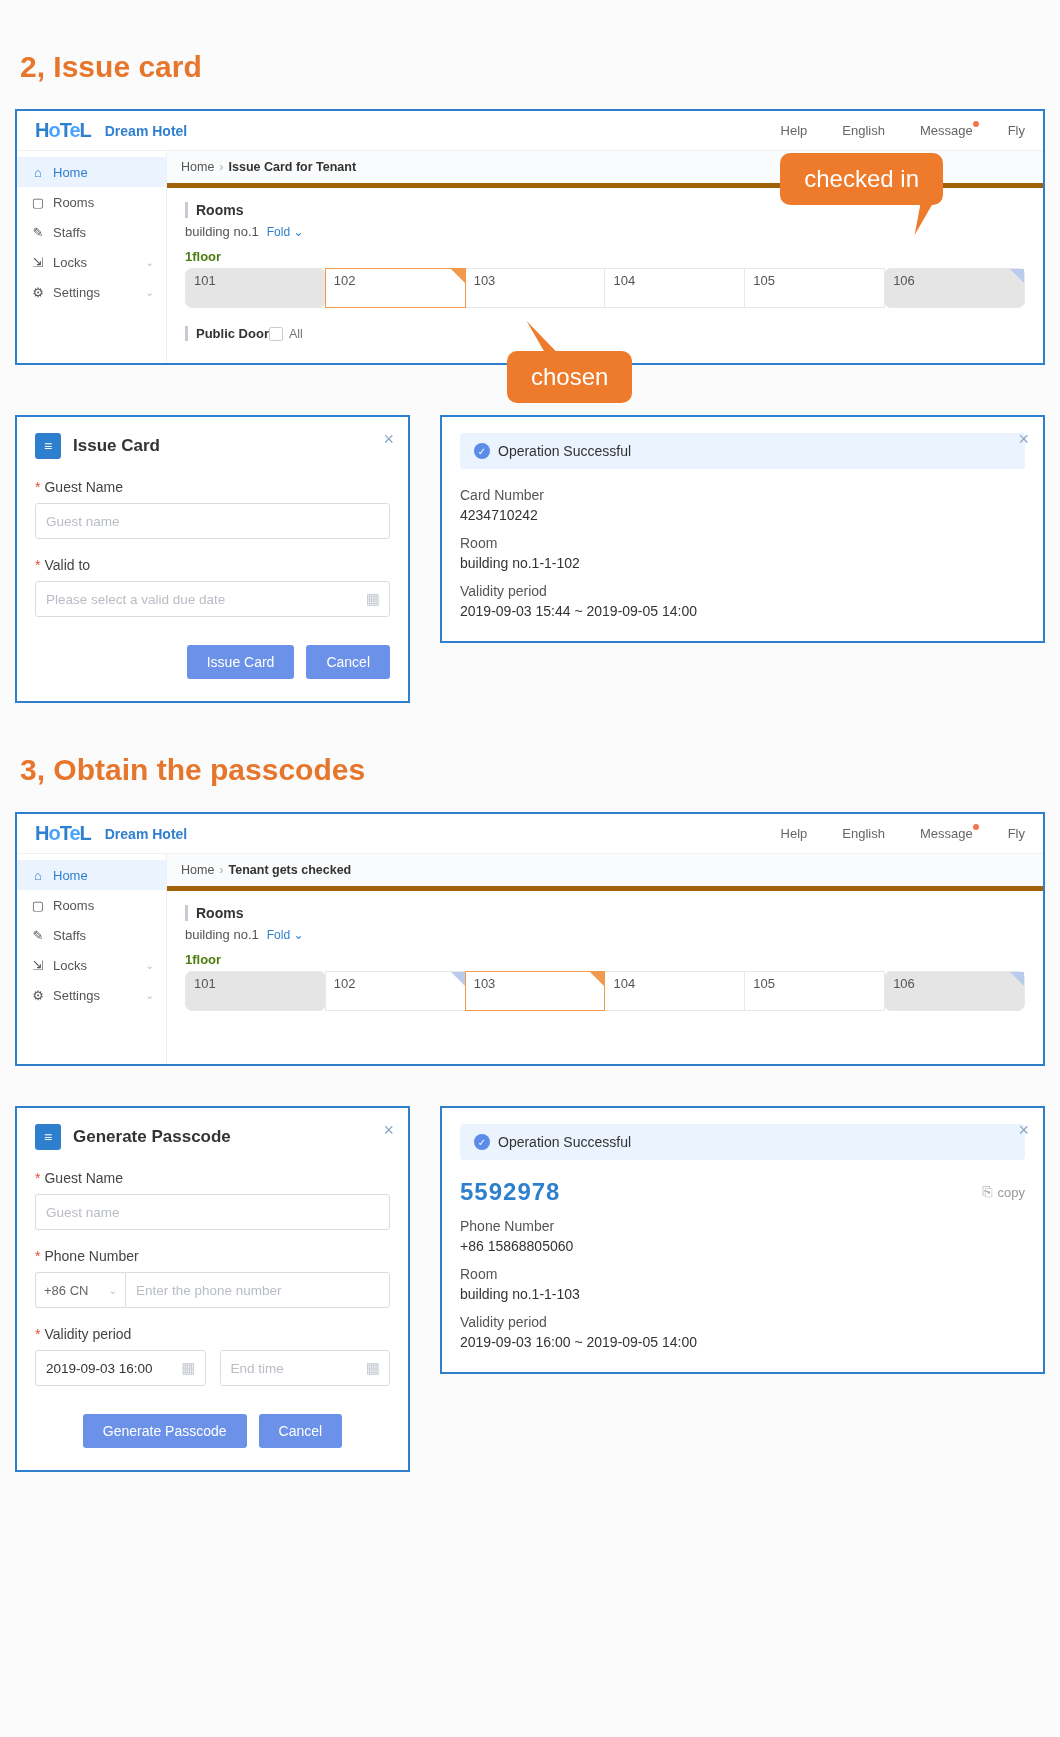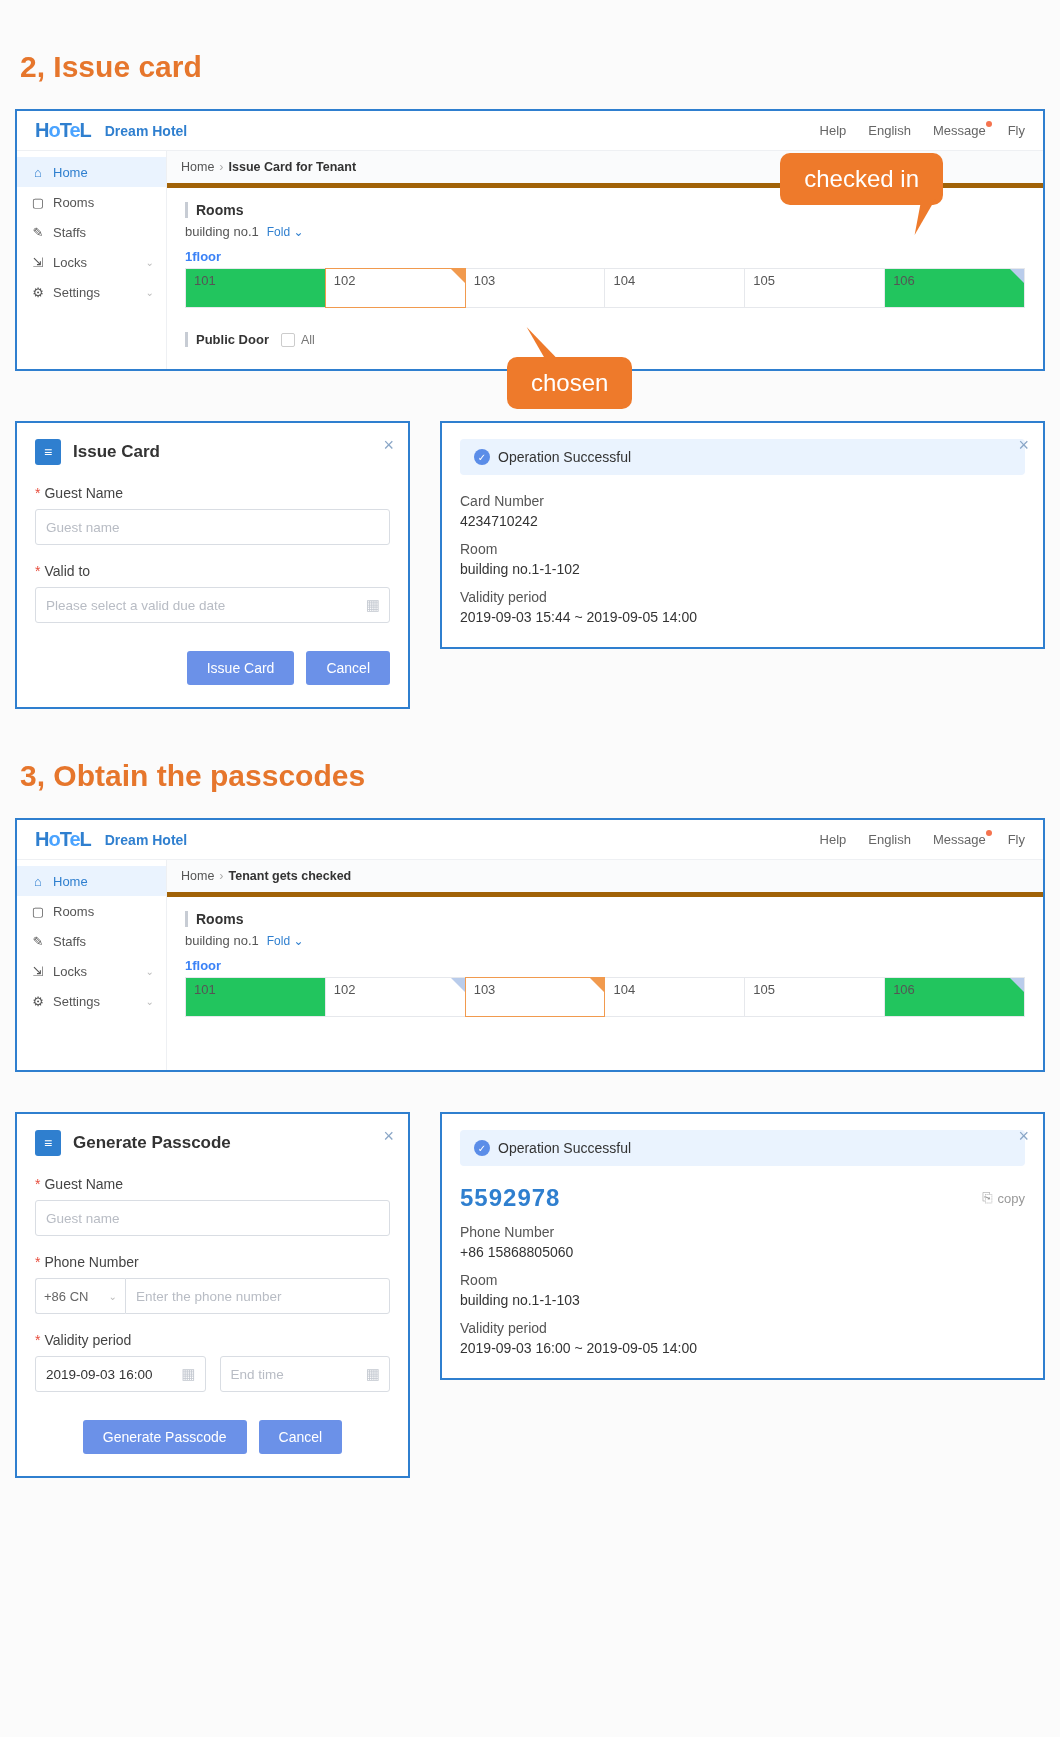--- a/index.html
+++ b/index.html
@@ -7,51 +7,51 @@
   h2.section-title { color:#e6762c; font-size:30px; font-weight:700; margin:30px 0 25px 5px; }
 
   .panel { border:2px solid #2f7fcf; background:#fff; position:relative; margin-bottom:40px; }
 
   
   .app-header { height:40px; display:flex; align-items:center; padding:0 18px; border-bottom:1px solid #eef0f3; }
   .logo { color:#2f7fcf; font-weight:800; font-size:20px; letter-spacing:-1px; }
   .logo .dot { color:#4aa3ff; }
   .hotel-name { color:#2f7fcf; font-size:14px; font-weight:600; margin-left:14px; }
   .top-spacer { flex:1; }
-  .top-link { color:#666; font-size:13px; margin-left:22px; cursor:pointer; position:relative; }
+  .top-link { color:#666; font-size:13px; margin-left:35px; cursor:pointer; position:relative; }
   .msg-dot { position:absolute; top:-2px; right:-6px; width:6px; height:6px; background:#f5734e; border-radius:50%; }
 
   .app-body { display:flex; min-height:200px; }
   .sidebar { width:150px; border-right:1px solid #eef0f3; padding-top:6px; }
   .side-item { display:flex; align-items:center; gap:8px; height:30px; padding:0 14px; font-size:13px; color:#555; cursor:pointer; position:relative; }
   .side-item.active { background:#eaf3fe; color:#2f7fcf; }
   .side-chev { position:absolute; right:12px; color:#bbb; font-size:10px; }
   .side-icon { width:14px; text-align:center; color:inherit; }
 
   .content { flex:1; }
   .breadcrumb { padding:9px 14px; font-size:12.5px; color:#555; border-bottom:5px solid #a16207; background:#fafbfc; }
   .breadcrumb .sep { color:#aaa; margin:0 5px; }
   .breadcrumb .last { font-weight:600; color:#333; }
 
   .inner-pad { padding:14px 18px 22px; position:relative; }
   .section-head { border-left:3px solid #c7ccd4; padding-left:8px; font-size:14px; font-weight:700; color:#333; margin-bottom:6px; }
   .bldg-line { font-size:13px; color:#555; margin-bottom:10px; }
   .fold-link { color:#2f7fcf; font-size:12px; margin-left:8px; cursor:pointer; }
-  .floor-label { font-size:13px; font-weight:700; color:#3b82f6; margin:6px 0 4px; }
+  .floor-label { font-size:13px; font-weight:700; color:#4d7c0f; margin:6px 0 4px; }
 
   .room-row { display:flex; gap:0; }
   .room-cell { flex:1; height:40px; border:1px solid #e6e8ec; background:#fff; position:relative; font-size:13px; color:#555; padding:4px 8px 0; cursor:pointer; margin-left:-1px; }
   .room-cell:first-child { margin-left:0; }
-  .room-cell.occupied { background:#22c55e; }
+  .room-cell.occupied { background:#e5e5e5;border-radius:7px; }
   .room-cell.selected { border:1.5px solid #f19a4e; z-index:2; }
   .corner { position:absolute; top:0; right:0; width:0; height:0; }
   .corner.blue { border-top:14px solid #b9cceb; border-left:14px solid transparent; }
   .corner.orange { border-top:14px solid #f19a4e; border-left:14px solid transparent; }
 
-  .public-door { border-left:3px solid #c7ccd4; padding-left:8px; font-size:13px; font-weight:700; color:#333; margin-top:24px; display:flex; align-items:center; gap:12px; }
+  .public-door { border-left:3px solid #c7ccd4; padding-left:8px; font-size:13px; font-weight:700; color:#333; margin-top:18px; display:flex; align-items:center; }
   .chk { width:14px; height:14px; border:1px solid #ccc; border-radius:2px; display:inline-block; }
   .all-lbl { font-weight:400; color:#777; font-size:12.5px; }
 
   
   .callout { position:absolute; background:#ee7a2b; color:#fff; font-size:24px; padding:12px 24px; border-radius:10px; font-weight:500; z-index:9; }
   .callout .tail { position:absolute; width:0; height:0; }
   .tail-down-right { bottom:-30px; right:18px; border-left:14px solid transparent; border-right:0 solid transparent; border-top:36px solid #ee7a2b; transform:skewX(-30deg); }
   .tail-up-left { top:-30px; left:30px; border-right:14px solid transparent; border-left:0; border-bottom:36px solid #ee7a2b; transform:skewX(30deg); }
 
   

